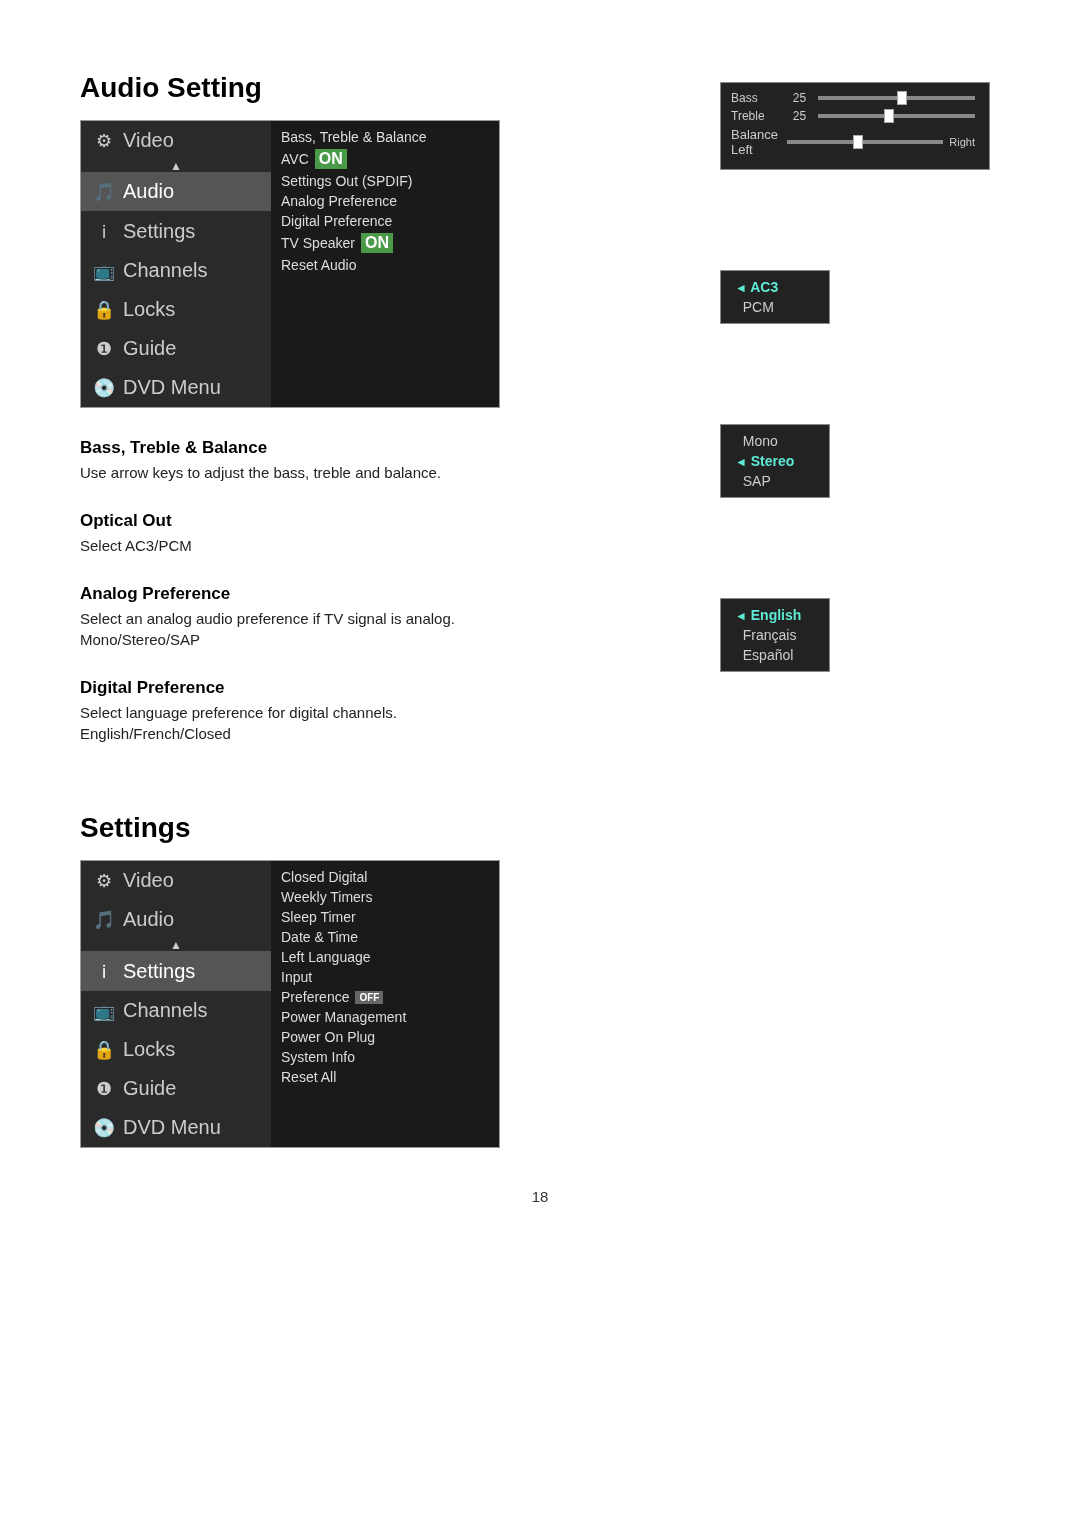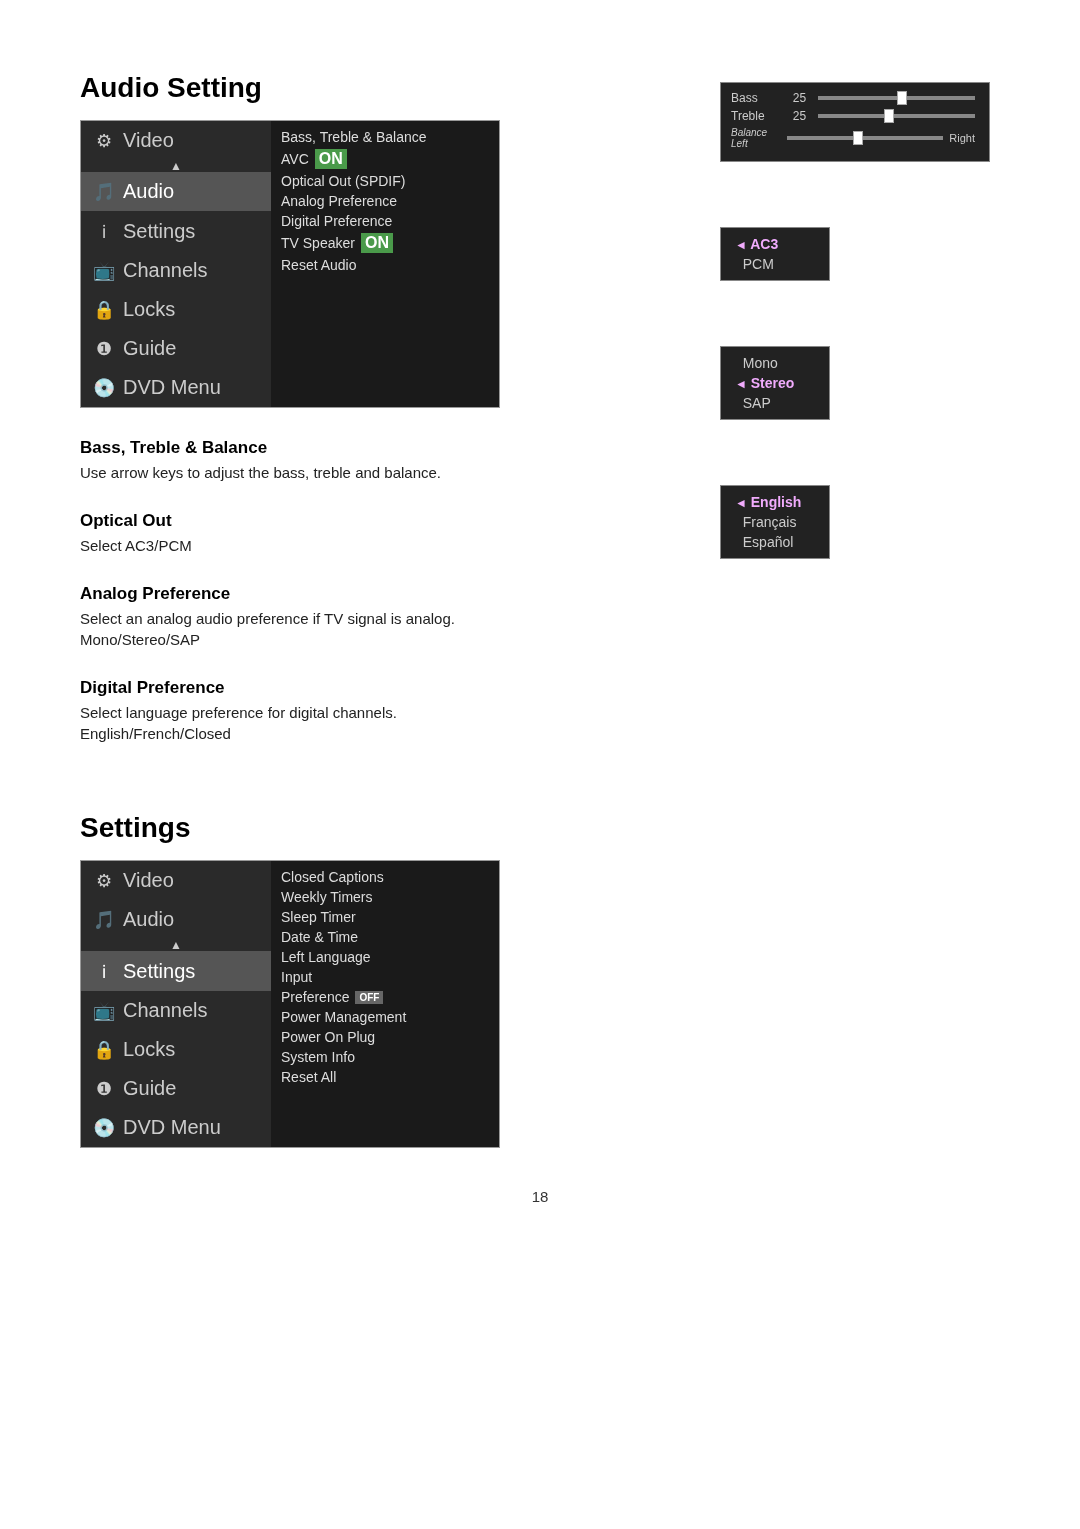--- a/index.html
+++ b/index.html
@@ -143,21 +143,21 @@
       width: 460px;
     }
 
     .panels-wrapper {
       position: absolute;
       right: 0;
       top: 0;
       width: 280px;
       display: flex;
       flex-direction: column;
-      gap: 65px;
+      gap: 100px;
       padding-top: 10px;
     }
 
     .slider-box {
       border: 1px solid #888;
       background: #222;
       color: #ccc;
       padding: 8px 14px 8px 10px;
       font-size: 12px;
       width: 270px;
@@ -170,21 +170,21 @@
       padding: 6px 14px;
       font-size: 14px;
       width: 110px;
     }
 
     .opt-box .opt-row {
       padding: 2px 0;
     }
 
     .opt-box .opt-row.sel {
-      color: #f0abfc;
+      color: #5eead4;
       font-weight: bold;
     }
 
     .chevron {
       font-size: 12px;
     }
 
     .page-number {
       text-align: center;
       margin-top: 40px;
@@ -243,21 +243,21 @@
     <div class="menu-right">
 
     <div class="menu-right-item">
           <span>Bass, Treble &amp; Balance</span>
         </div>
         <div class="menu-right-item">
           <span>AVC</span>
           <span class="badge">ON</span>
         </div>
         <div class="menu-right-item">
-          <span>Optical Out (SPDIF)</span>
+          <span>Settings Out (SPDIF)</span>
         </div>
         <div class="menu-right-item">
           <span>Analog Preference</span>
         </div>
         <div class="menu-right-item">
           <span>Digital Preference</span>
         </div>
         <div class="menu-right-item">
           <span>TV Speaker</span>
           <span class="badge">ON</span>
@@ -307,21 +307,21 @@
         </div>
       </div>
           <div class="slider-row">
         <span class="slider-label">Treble</span>
         <span class="slider-val">25</span>
         <div class="slider-track" style="position:relative;flex:1;height:4px;background:#888;">
           <div class="slider-thumb" style="left:42%;background:#fff;position:absolute;width:10px;height:14px;top:-5px;border:1px solid #aaa;"></div>
         </div>
       </div>
           <div class="slider-row">
-        <span class="slider-label" style="font-size:10px;font-style:italic;">Balance Left</span>
+        <span class="slider-label" style="font-size:13px;">Balance Left</span>
         <div class="slider-track" style="position:relative;flex:1;height:4px;background:#888;">
           <div class="slider-thumb" style="left:42%;"></div>
         </div>
         <span style="font-size:11px;">Right</span>
       </div>
         </div>
 
       <div class="opt-box" id="optical-box">
       <div class="opt-row sel"><span class="chevron">◄</span> AC3</div>
           <div class="opt-row">&nbsp;&nbsp;PCM</div>
@@ -371,21 +371,21 @@
           <span class="icon">❶</span>
           <span>Guide</span>
         </div>
         <div class="menu-item">
           <span class="icon">💿</span>
           <span>DVD Menu</span>
         </div>
       </div>
     <div class="menu-right" id="settings-right">
     <div class="menu-right-item">
-          <span>Closed Captions</span>
+          <span>Closed Digital</span>
         </div>
         <div class="menu-right-item">
           <span>Weekly Timers</span>
         </div>
         <div class="menu-right-item">
           <span>Sleep Timer</span>
         </div>
         <div class="menu-right-item">
           <span>Date &amp; Time</span>
         </div>

